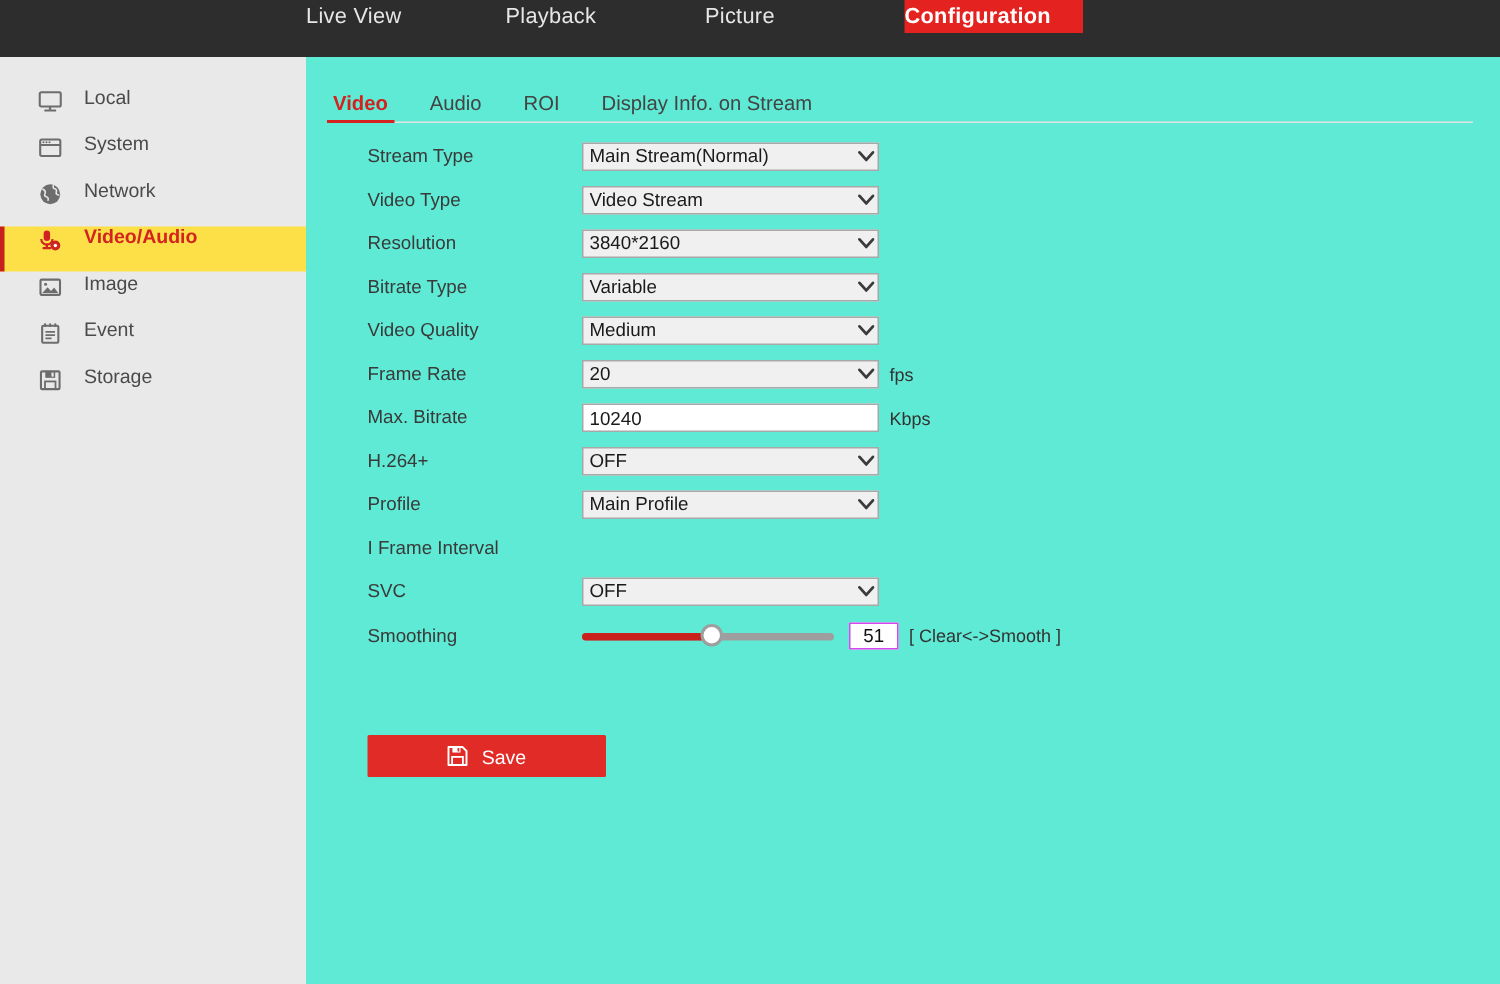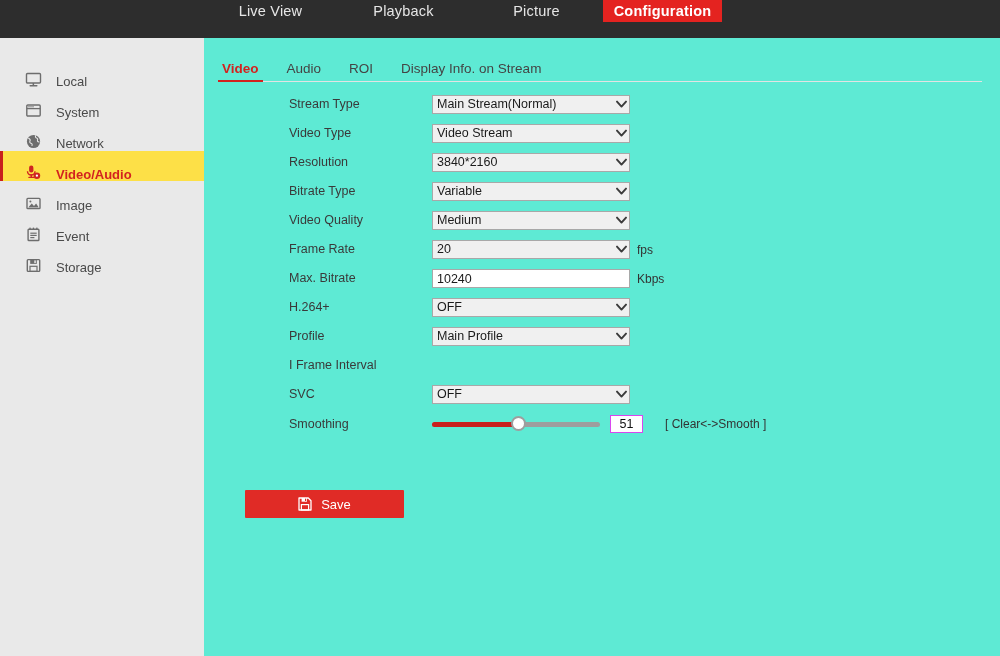--- a/index.html
+++ b/index.html
@@ -12,36 +12,36 @@
   }
   .app { position: relative; width: 1000px; height: 656px; background:#fff; }
 
   
   .topnav {
     position: absolute; left:0; top:0; width:1000px; height:38px;
     background:#2d2d2d; display:flex; align-items:stretch;
   }
   .topnav-spacer { width: 204px; flex: none; }
   .nav-item {
-    display:flex; align-items:center; justify-content:center;
+    display:flex; align-items:center; 
     color:#e6e6e6; font-size:14.5px; letter-spacing:.2px;
     padding: 0 0; width: 133px; flex:none; height:22px;
     cursor: pointer; user-select:none;
   }
   .nav-item.active {
     background:#e42320; color:#ffffff; font-weight:bold; width:119px;
   }
 
   
   .sidebar {
     position:absolute; left:0; top:38px; width:204px; height:618px;
     background:#e9e9e9;
   }
   .side-item {
-    position:relative; height:30px; display:flex; align-items:flex-end;
+    position:relative; height:30px; display:flex; align-items:flex-start;
     padding-left: 24px; cursor:pointer; user-select:none;
     font-size:13px; color:#4a4a4a;
   }
   .side-item .sicon {
     width:18px; height:18px; flex:none; margin-right:14px;
     display:flex; align-items:center; justify-content:center;
   }
   .side-item .slabel { line-height:1; }
   .side-item.active {
     background:#fde047; color:#d3221f; font-weight:bold;
@@ -71,21 +71,21 @@
     padding: 0 0 7px 0; margin-right:28px; cursor:pointer; user-select:none;
     line-height:1;
   }
   .subtab.active { color:#d3221f; font-weight:bold; }
   .subtab.active::after {
     content:""; position:absolute; left:-4px; right:-4px; bottom:0;
     height:2px; background:#d3221f; z-index:2;
   }
 
   
-  .form { position:absolute; left:0; top:52px; right:10px;padding-left:44px; }
+  .form { position:absolute; left:0; top:52px; right:10px; }
   .row {
     display:flex; align-items:center; height:29px; padding-left:41px;
   }
   .row .lbl {
     width:143px; flex:none; font-size:12.5px; color:#3a3a3a; line-height:1;
   }
   .ctl { position:relative; display:flex; align-items:center; }
 
   select.sel {
     -webkit-appearance:none; appearance:none;
@@ -122,21 +122,21 @@
   .knob {
     position:absolute; top:50%; width:15px; height:15px; margin-top:-8px;
     margin-left:-7px; background:#ffffff; border:2px solid #9e9e9e;
     border-radius:50%;
   }
   .smooth-val {
     width:33px; height:18px; margin-left:10px; background:#fff;
     border:1px solid #d946ef; font-size:12.5px; color:#111;
     text-align:center; line-height:16px; font-family:"Liberation Sans", sans-serif;
   }
-  .smooth-hint { font-size:12px; color:#333; margin-left:22px; line-height:1; }
+  .smooth-hint { font-size:12px; color:#333; margin-left:7px; line-height:1; }
 
   
   .savewrap { position:absolute; left:41px; top:452px; }
   .save-btn {
     display:flex; align-items:center; justify-content:center; gap:9px;
     width:159px; height:28px; background:#e02b26; border:none;
     color:#ffffff; font-size:13px; font-family:"Liberation Sans", sans-serif;
     cursor:pointer; border-radius:1px;
   }
   .save-btn .sv-ico { display:flex; align-items:center; }

